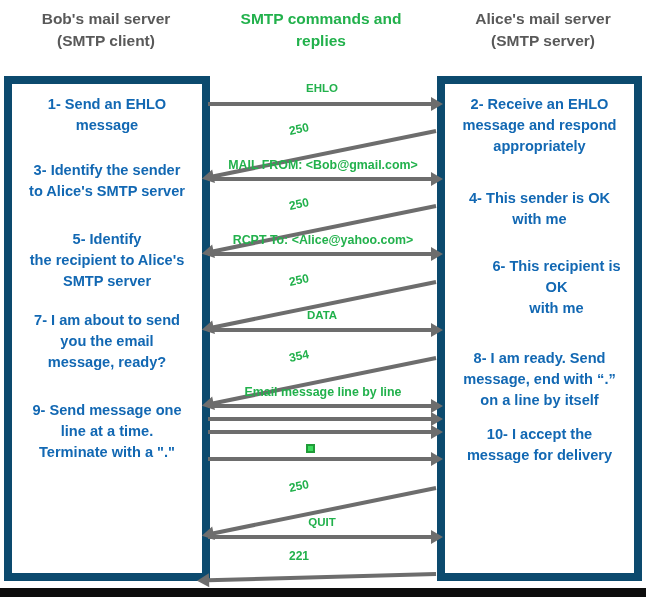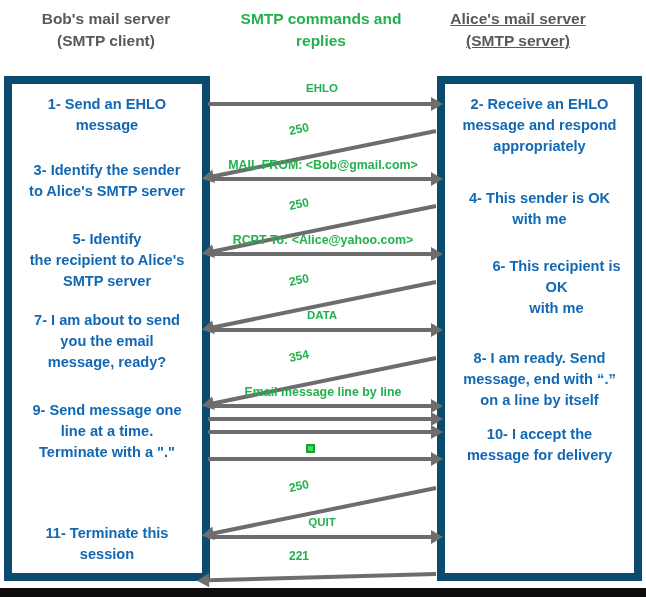--- a/index.html
+++ b/index.html
@@ -22,21 +22,21 @@
     font-size: 15.5px;
     font-weight: bold;
     line-height: 1.45;
     text-align: center;
   }
   .header.gray  { color: #595959; }
   .header.green { color: #22b14c; }
 
   #hdr-left   { left: 8px;   width: 196px; }
   #hdr-center { left: 218px; width: 206px; }
-  #hdr-right  { left: 418px; width: 200px; text-decoration: underline; }
+  #hdr-right  { left: 443px; width: 200px; }
 
   
   .panel {
     position: absolute;
     top: 76px;
     height: 505px;
     background: #0c4a6e;
     box-sizing: border-box;
     padding: 8px;
   }
@@ -162,22 +162,20 @@
 to Alice's SMTP server</div>
     <div class="step" style="top: 145px; white-space: pre-line;">5- Identify
 the recipient to Alice's
 SMTP server</div>
     <div class="step" style="top: 226px; white-space: pre-line;">7- I am about to send
 you the email
 message, ready?</div>
     <div class="step" style="top: 316px; white-space: pre-line;">9- Send message one
 line at a time.
 Terminate with a "."</div>
-    <div class="step" style="top: 439px; white-space: pre-line;">11- Terminate this
-session</div>
   </div>
 </div>
 
 <div class="panel" id="panel-right">
   <div class="panel-inner">
     <div class="step" style="top: 10px; white-space: pre-line;">2- Receive an EHLO
 message and respond
 appropriately</div>
     <div class="step" style="top: 104px; white-space: pre-line;">4- This sender is OK
 with me</div>

